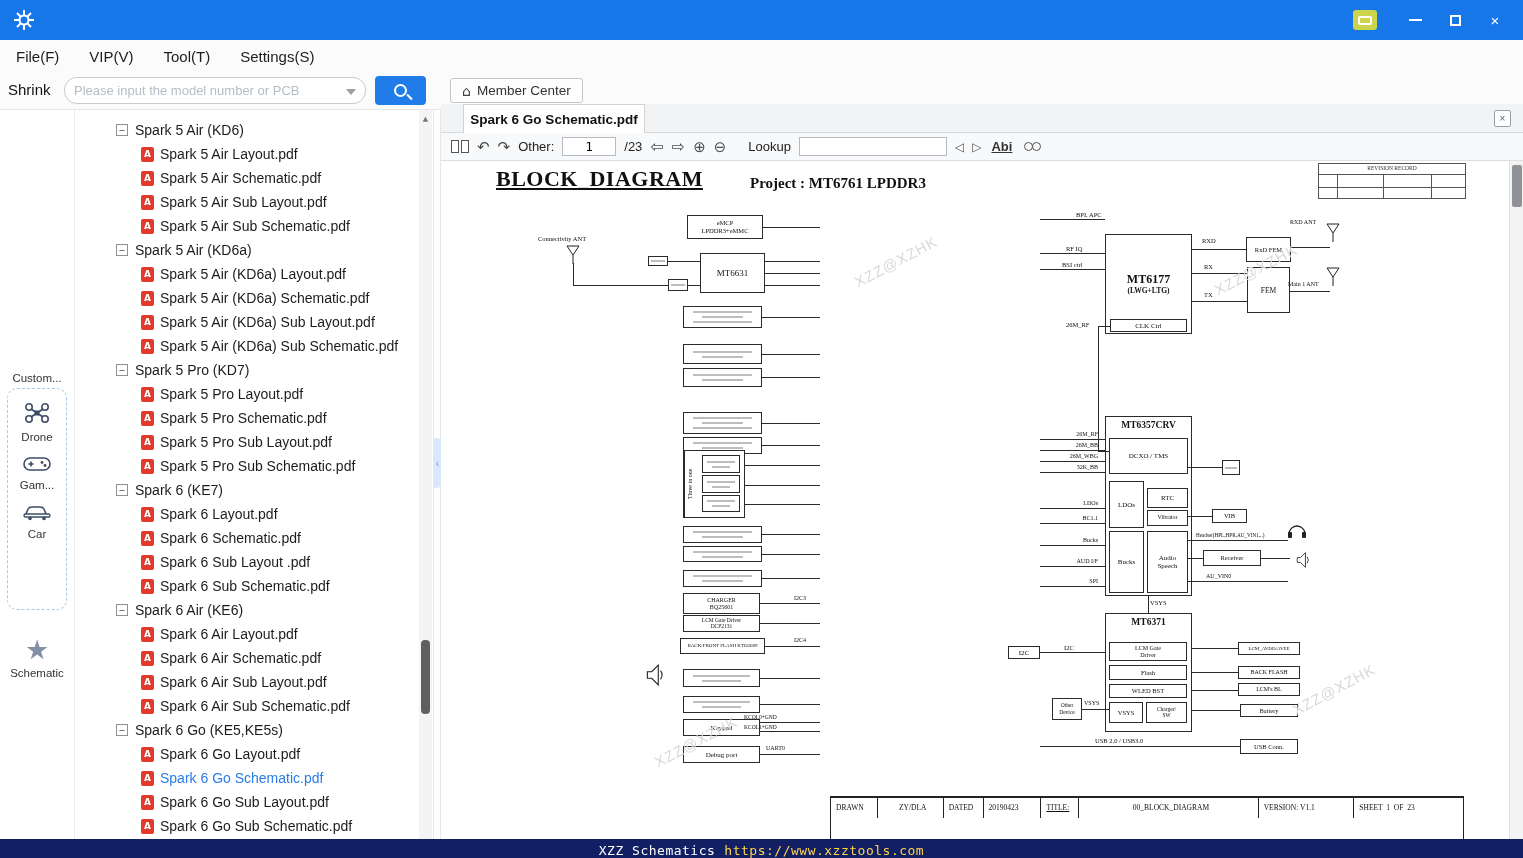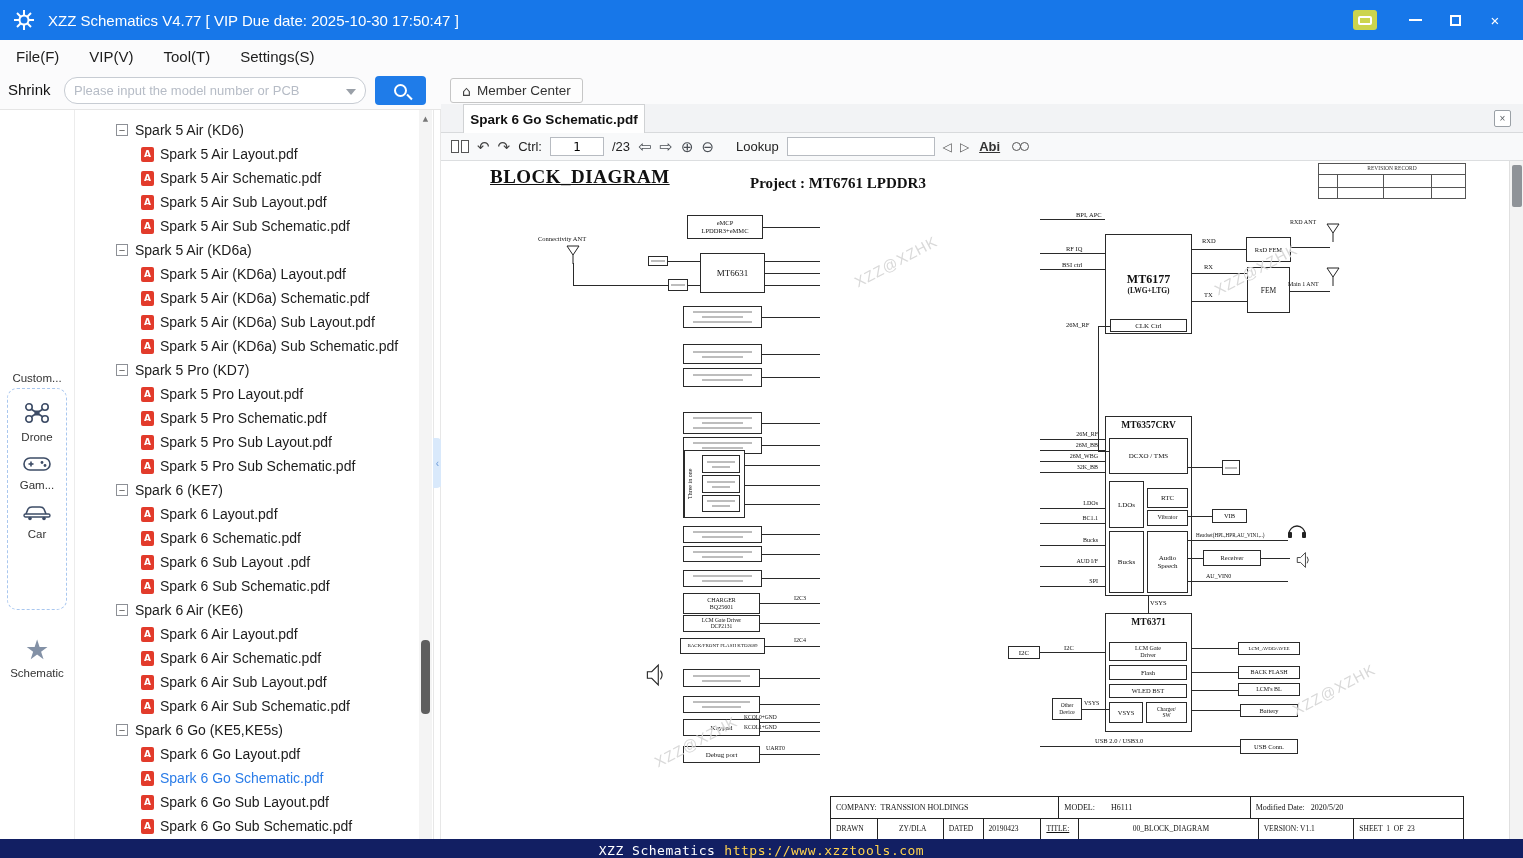--- a/index.html
+++ b/index.html
@@ -90,21 +90,21 @@
   .binoc i{display:block;width:9px;height:9px;border:1.5px solid #555;border-radius:50%}
   .binoc i+i{margin-left:-1px}
 
   
   .viewport{position:absolute;left:441px;top:161px;right:0;bottom:19px;background:#fff;overflow:hidden}
   #schematic{position:absolute;left:9px;top:0;width:1050px;height:678px;font-family:"Liberation Serif",serif;color:#111}
   .vscroll{position:absolute;right:0;top:161px;width:14px;bottom:19px;background:#f3f3f3;border-left:1px solid #e0e0e0}
   .vthumb{position:absolute;left:2px;top:4px;width:10px;height:42px;background:#8f9398;border-radius:2px}
 
   
-  .sc-title{position:absolute;left:40px;top:5px;font-size:19px;font-weight:bold;text-decoration:underline;letter-spacing:.5px}
+  .sc-title{position:absolute;left:46px;top:5px;font-size:22px;font-weight:bold;text-decoration:underline;letter-spacing:.5px}
   .sc-project{position:absolute;left:300px;top:14px;font-size:15px;font-weight:bold}
   .sblock{position:absolute;border:1px solid #2a2a2a;background:#fff}
   .sblock.big{border-width:1.5px}
   .btitle{position:absolute;top:3px;left:0;width:100%;text-align:center;font-weight:bold}
   .bcenter{position:absolute;left:0;right:0;top:50%;transform:translateY(-50%);text-align:center;line-height:1.2}
   .bcenter.bigl{top:248px;transform:none}
   .bline{white-space:nowrap}
   .phwrap{position:absolute;inset:0;display:flex;flex-direction:column;justify-content:center;align-items:center;gap:3px}
   .phline{height:2px;background:#bdbdbd}
   .vlabel{position:absolute;left:0;top:0;bottom:0;width:11px;border-right:1px solid #2a2a2a;writing-mode:vertical-rl;transform:rotate(180deg);font-size:6px;display:flex;align-items:center;justify-content:center;white-space:nowrap}
@@ -137,21 +137,20 @@
     <svg width="24" height="24" viewBox="0 0 24 24">
       <g stroke="#ffffff" stroke-width="2">
         <line x1="12" y1="2" x2="12" y2="22"></line>
           <line x1="2" y1="12" x2="22" y2="12"></line>
         <line x1="5" y1="5" x2="19" y2="19"></line>
           <line x1="19" y1="5" x2="5" y2="19"></line>
       </g>
       <circle cx="12" cy="12" r="4.5" fill="#1777e9" stroke="#ffffff" stroke-width="2"></circle>
     </svg>
   </span>
-  <span class="title-text">XZZ Schematics V4.77 [ VIP Due date: 2025-10-30 17:50:47 ]</span>
   <div class="tb-right">
     <div class="vip-badge">
         <i></i>
       </div>
     <div class="wbtn">
         <span class="minbar"></span>
       </div>
     <div class="wbtn">
         <span class="maxbox"></span>
       </div>
@@ -365,21 +364,21 @@
   <div class="tab-close">×</div>
 </div>
 
 <div class="pdfbar">
   <span class="dualpage">
       <i></i>
       <i></i>
     </span>
   <span class="rot">↶</span>
   <span class="rot">↷</span>
-  <span class="plabel">Ctrl:</span>
+  <span class="plabel">Other:</span>
   <input class="pinput" value="1" style="">
   <span class="plabel">/23</span>
   <span class="nav">⇦</span>
   <span class="nav">⇨</span>
   <span class="zoom">⊕</span>
   <span class="zoom">⊖</span>
   <span class="plabel lookup-lbl">Lookup</span>
   <input class="linput" style="">
   <span class="tri">◁</span>
   <span class="tri">▷</span>
@@ -783,25 +782,20 @@
       <div class="sym" style="left: 836px; top: 358px; width: 22px; height: 22px;"><svg width="22" height="22">
           <path d="M3,15 a8,8 0 0 1 16,0" fill="none" stroke="#222" stroke-width="1.3"></path>
           <rect x="2" y="13" width="4" height="6" rx="1" fill="#222"></rect>
           <rect x="16" y="13" width="4" height="6" rx="1" fill="#222"></rect>
         </svg></div>
       <div class="swm" style="left: 400px; top: 92px;">XZZ@XZHK</div>
       <div class="swm" style="left: 760px; top: 100px;">XZZ@XZHK</div>
       <div class="swm" style="left: 200px; top: 572px;">XZZ@XZHK</div>
       <div class="swm" style="left: 838px; top: 520px;">XZZ@XZHK</div>
       <div class="tblock" style="left: 380px; top: 635px; width: 634px; height: 44px;">
-        <div class="tbrow">
-          <div class="tbcell" style="width: 228px;">COMPANY:  TRANSSION HOLDINGS</div>
-          <div class="tbcell" style="width: 192px;">MODEL:        H6111</div>
-          <div class="tbcell" style="width: 214px;">Modified Date:   2020/5/20</div>
-        </div>
         <div class="tbrow tbrow2">
           <div class="tbcell" style="width: 46px;">DRAWN</div>
           <div class="tbcell" style="width: 66px; text-align: center;">ZY/DLA</div>
           <div class="tbcell" style="width: 40px;">DATED</div>
           <div class="tbcell" style="width: 58px;">20190423</div>
           <div class="tbcell" style="width: 38px; text-decoration: underline;">TITLE:</div>
           <div class="tbcell" style="width: 180px; text-align: center;">00_BLOCK_DIAGRAM</div>
           <div class="tbcell" style="width: 96px;">VERSION: V1.1</div>
           <div class="tbcell" style="width: 110px;">SHEET  1  OF  23</div>
         </div>

